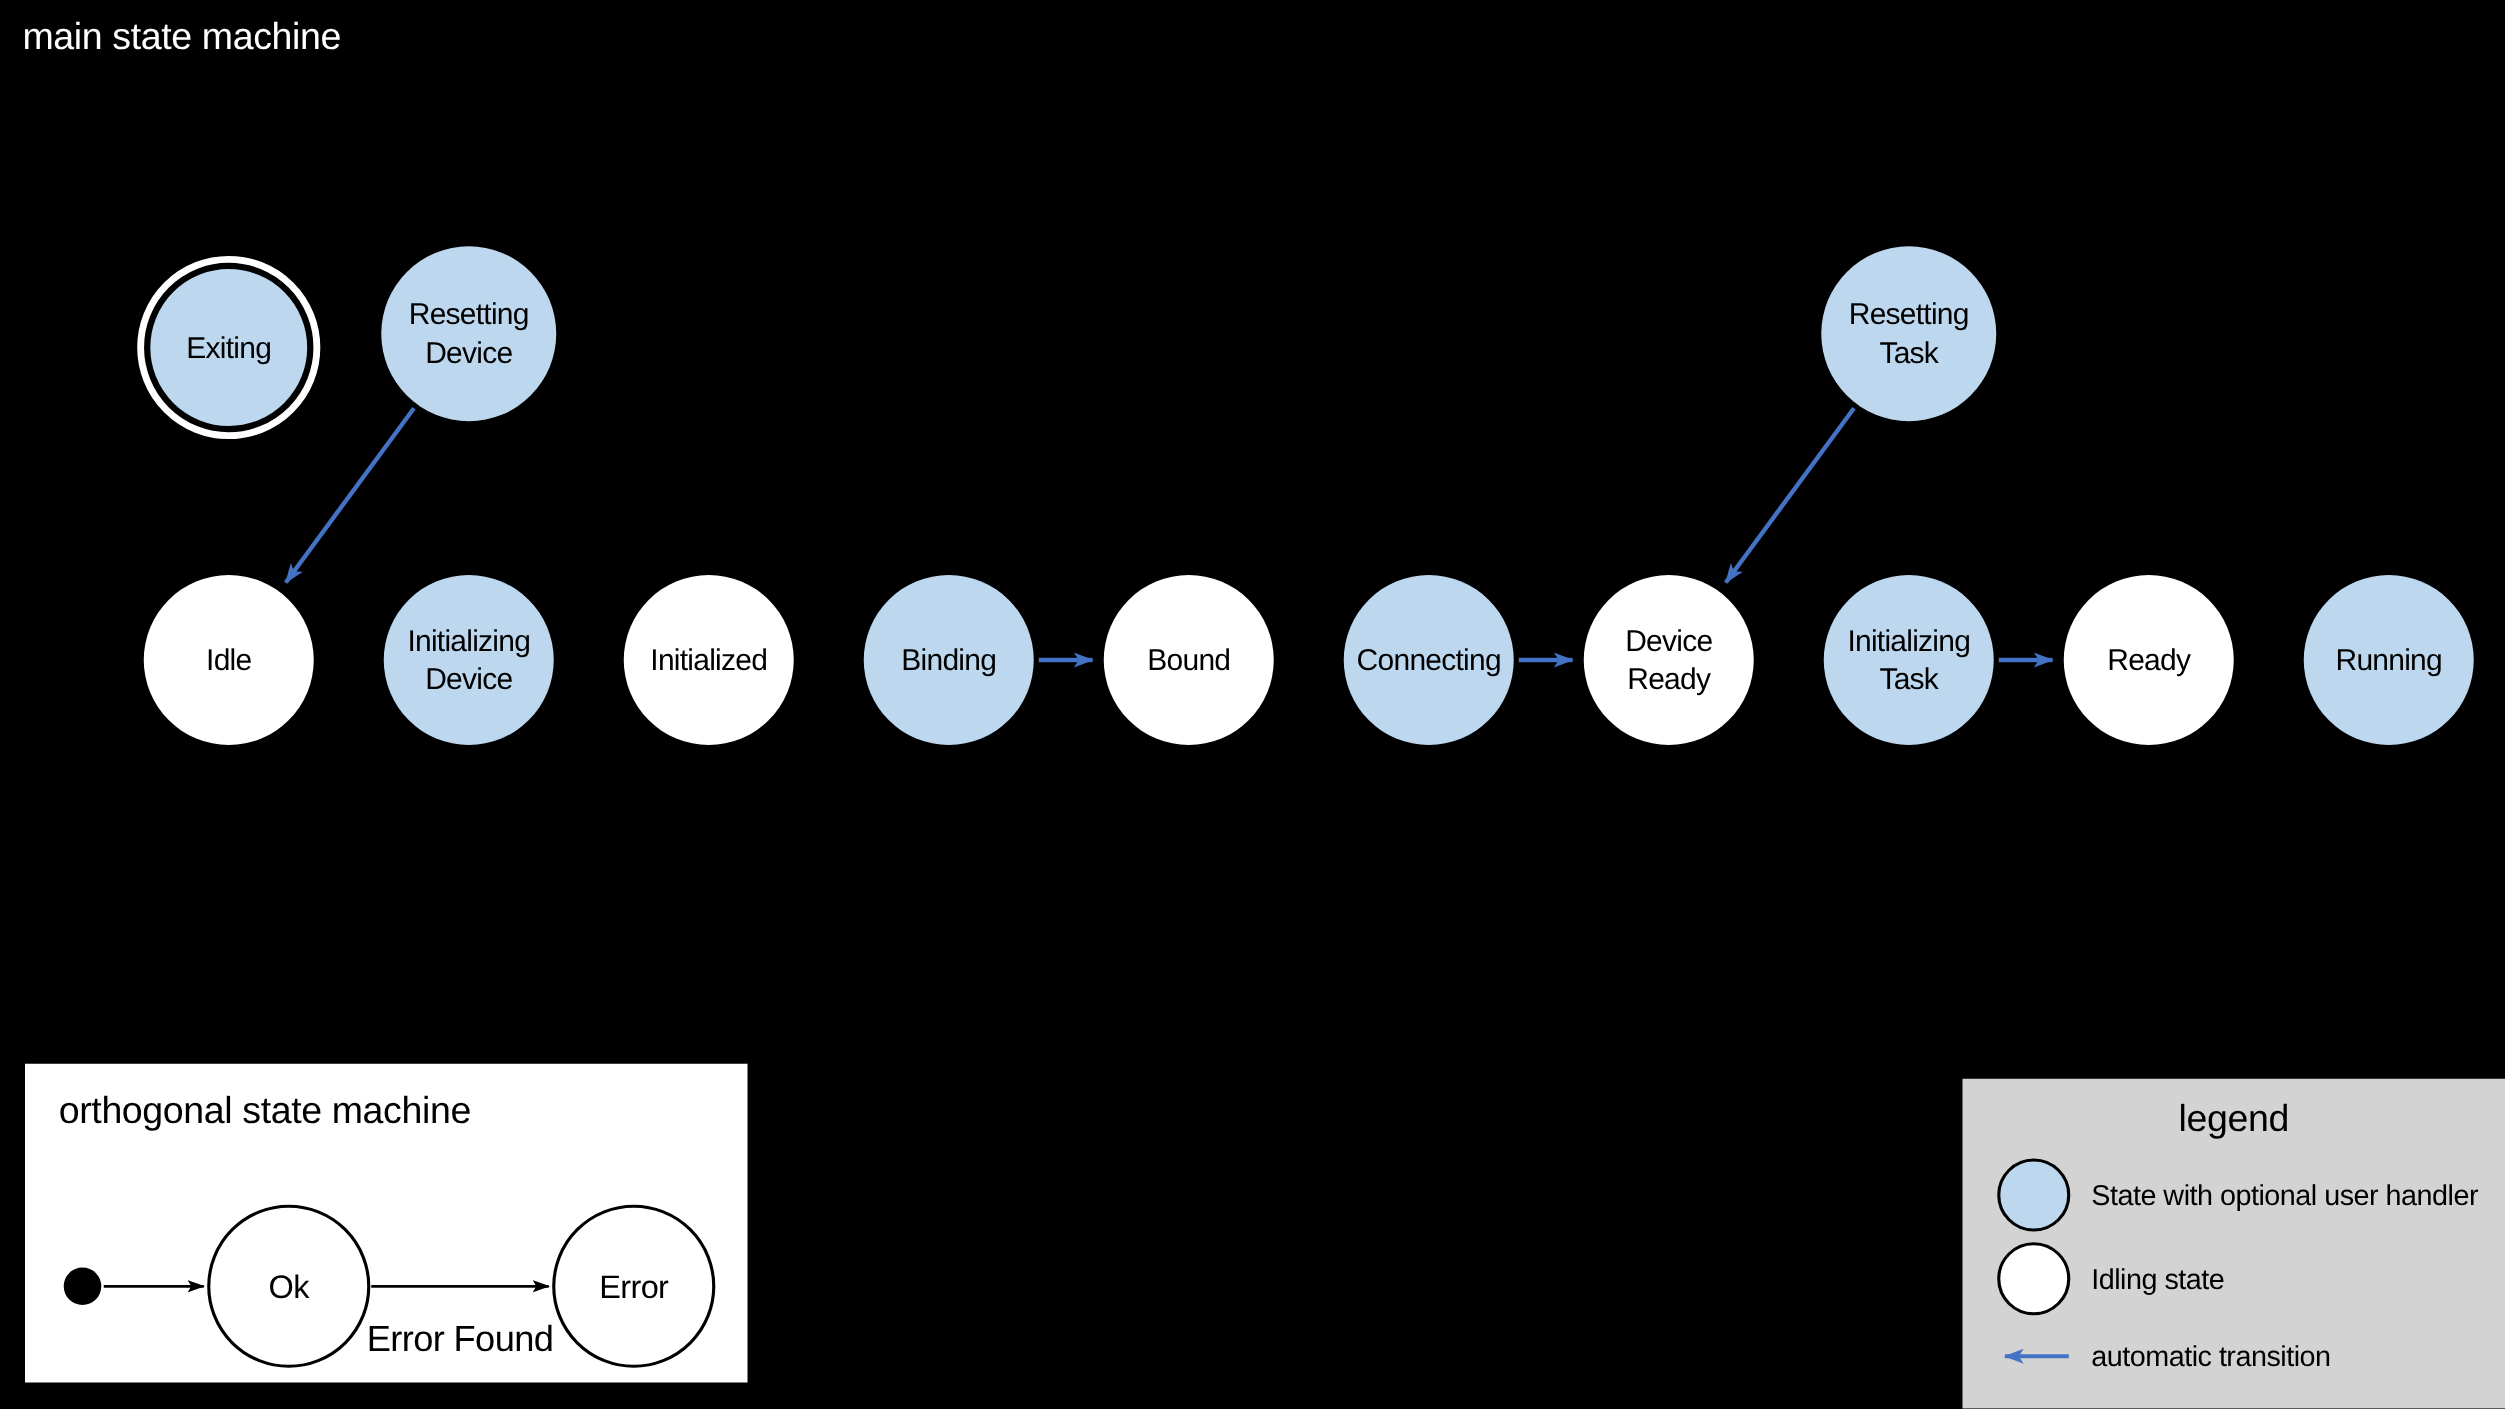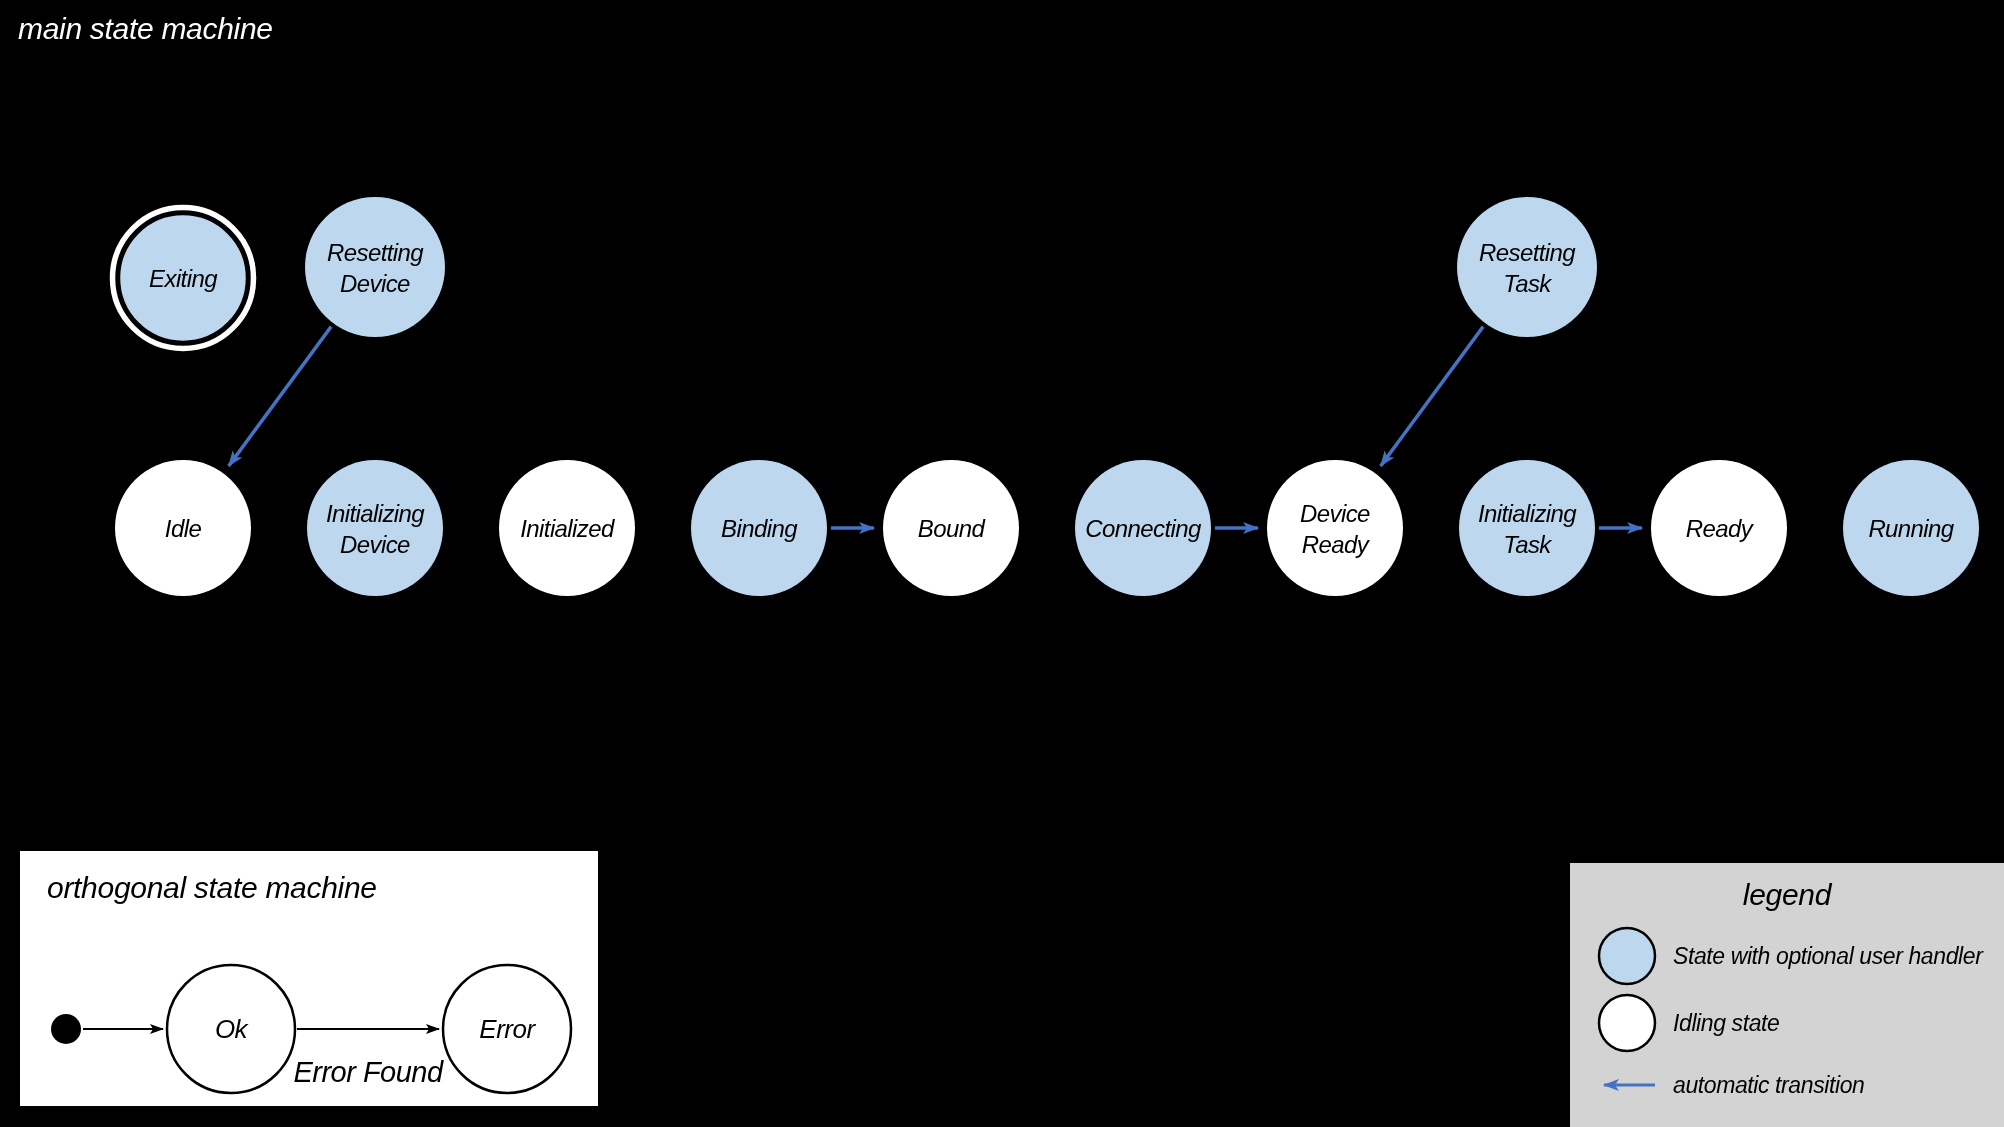--- a/index.html
+++ b/index.html
@@ -3,21 +3,20 @@
 <meta charset="utf-8">
 <style>
   html, body { margin: 0; padding: 0; background: #000; }
   #stage {
     position: relative;
     width: 2004px;
     height: 1127px;
     background: #000;
     font-family: "Liberation Sans", sans-serif;
     overflow: hidden;
-    font-style: italic;
   }
   svg { display: block; }
   text { font-family: "Liberation Sans", sans-serif; }
   .diagram-title { font-size: 30px; fill: #ffffff; letter-spacing: -0.3px; }
   .panel-title   { font-size: 30px; fill: #000000; letter-spacing: -0.3px; }
   .state-label   { font-size: 24px; fill: #000000; letter-spacing: -0.6px; }
   .ortho-label   { font-size: 26px; fill: #000000; letter-spacing: -0.5px; }
   .edge-label    { font-size: 29px; fill: #000000; letter-spacing: -0.5px; }
   .legend-label  { font-size: 23px; fill: #000000; letter-spacing: -0.4px; }
   .legend-title  { font-size: 30px; fill: #000000; letter-spacing: -0.3px; }

